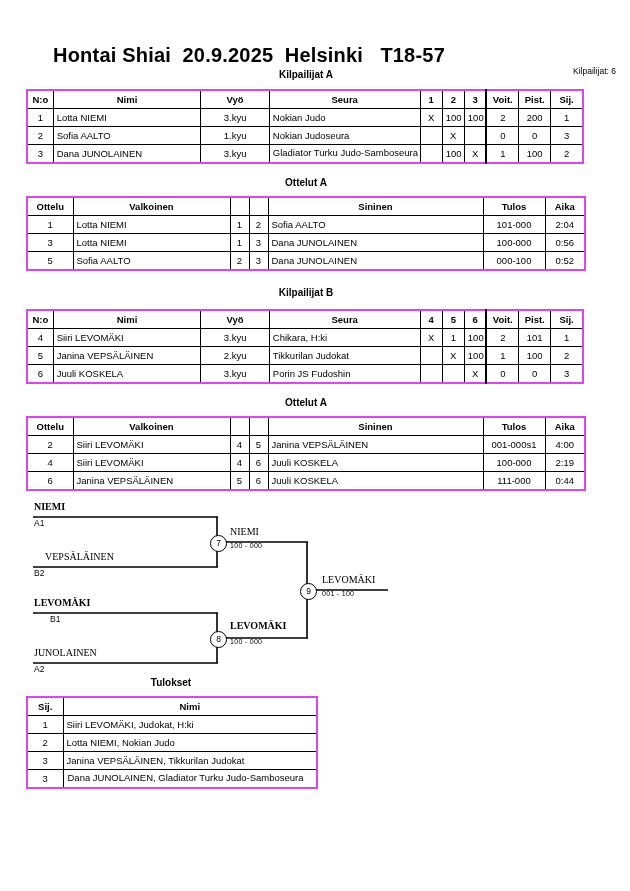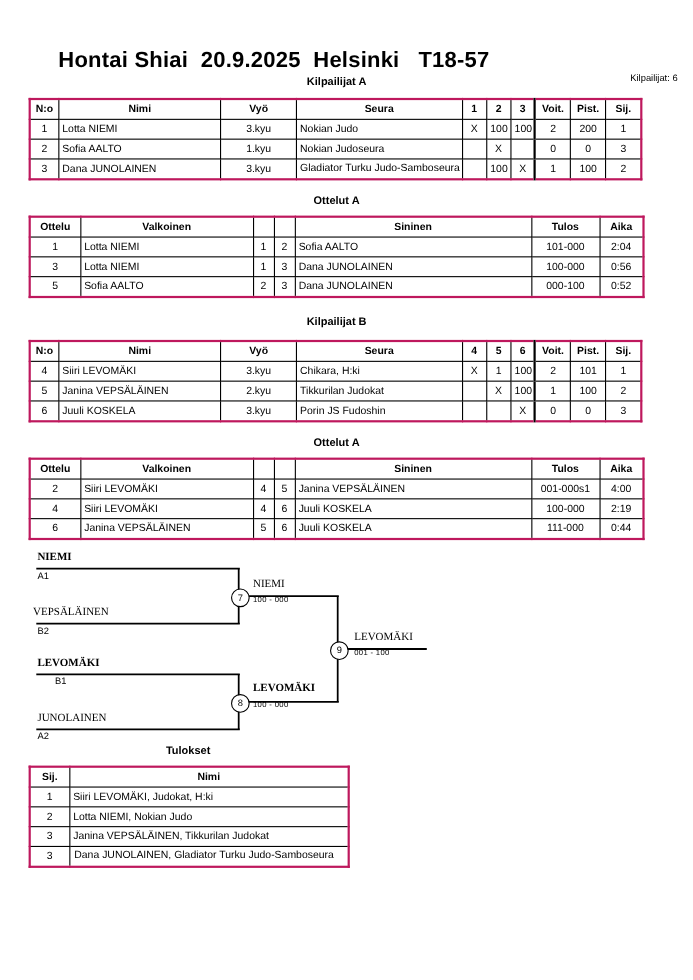--- a/index.html
+++ b/index.html
@@ -39,21 +39,21 @@
     position: absolute;
     width: 560px;
     text-align: center;
     font-size: 10px;
     font-weight: bold;
   }
 
   
   .tbl {
     position: absolute;
-    border: 2px solid #be185d;
+    border: 2px solid #d946ef;
     border-collapse: collapse;
     table-layout: fixed;
     background: #fff;
     font-size: 9.5px;
   }
   .tbl td, .tbl th {
     border: 1px solid #000;
     padding: 0 3px;
     height: 17px;
     font-weight: normal;
@@ -415,21 +415,21 @@
       <line x1="225" y1="143" x2="308" y2="143"></line>
       <line x1="307" y1="47" x2="307" y2="143"></line>
 
       <line x1="315" y1="95" x2="388" y2="95"></line>
     </g>
   </svg>
 
   <div class="bk-name bold" style="left:34px; top:6px;">NIEMI</div>
   <div class="bk-seed" style="left:34px; top:23px;">A1</div>
 
-  <div class="bk-name" style="left:30px; top:56px;">VEPSÄLÄINEN</div>
+  <div class="bk-name" style="left:45px; top:56px;">VEPSÄLÄINEN</div>
   <div class="bk-seed" style="left:34px; top:73px;">B2</div>
 
   <div class="bk-name bold" style="left:34px; top:102px;">LEVOMÄKI</div>
   <div class="bk-seed" style="left:34px; top:119px;margin-left:16px;">B1</div>
 
   <div class="bk-name" style="left:34px; top:152px;">JUNOLAINEN</div>
   <div class="bk-seed" style="left:34px; top:169px;">A2</div>
 
   <div class="bk-num" style="left:210px; top:40px;">7</div>
   <div class="bk-name" style="left:230px; top:31px;">NIEMI</div>

